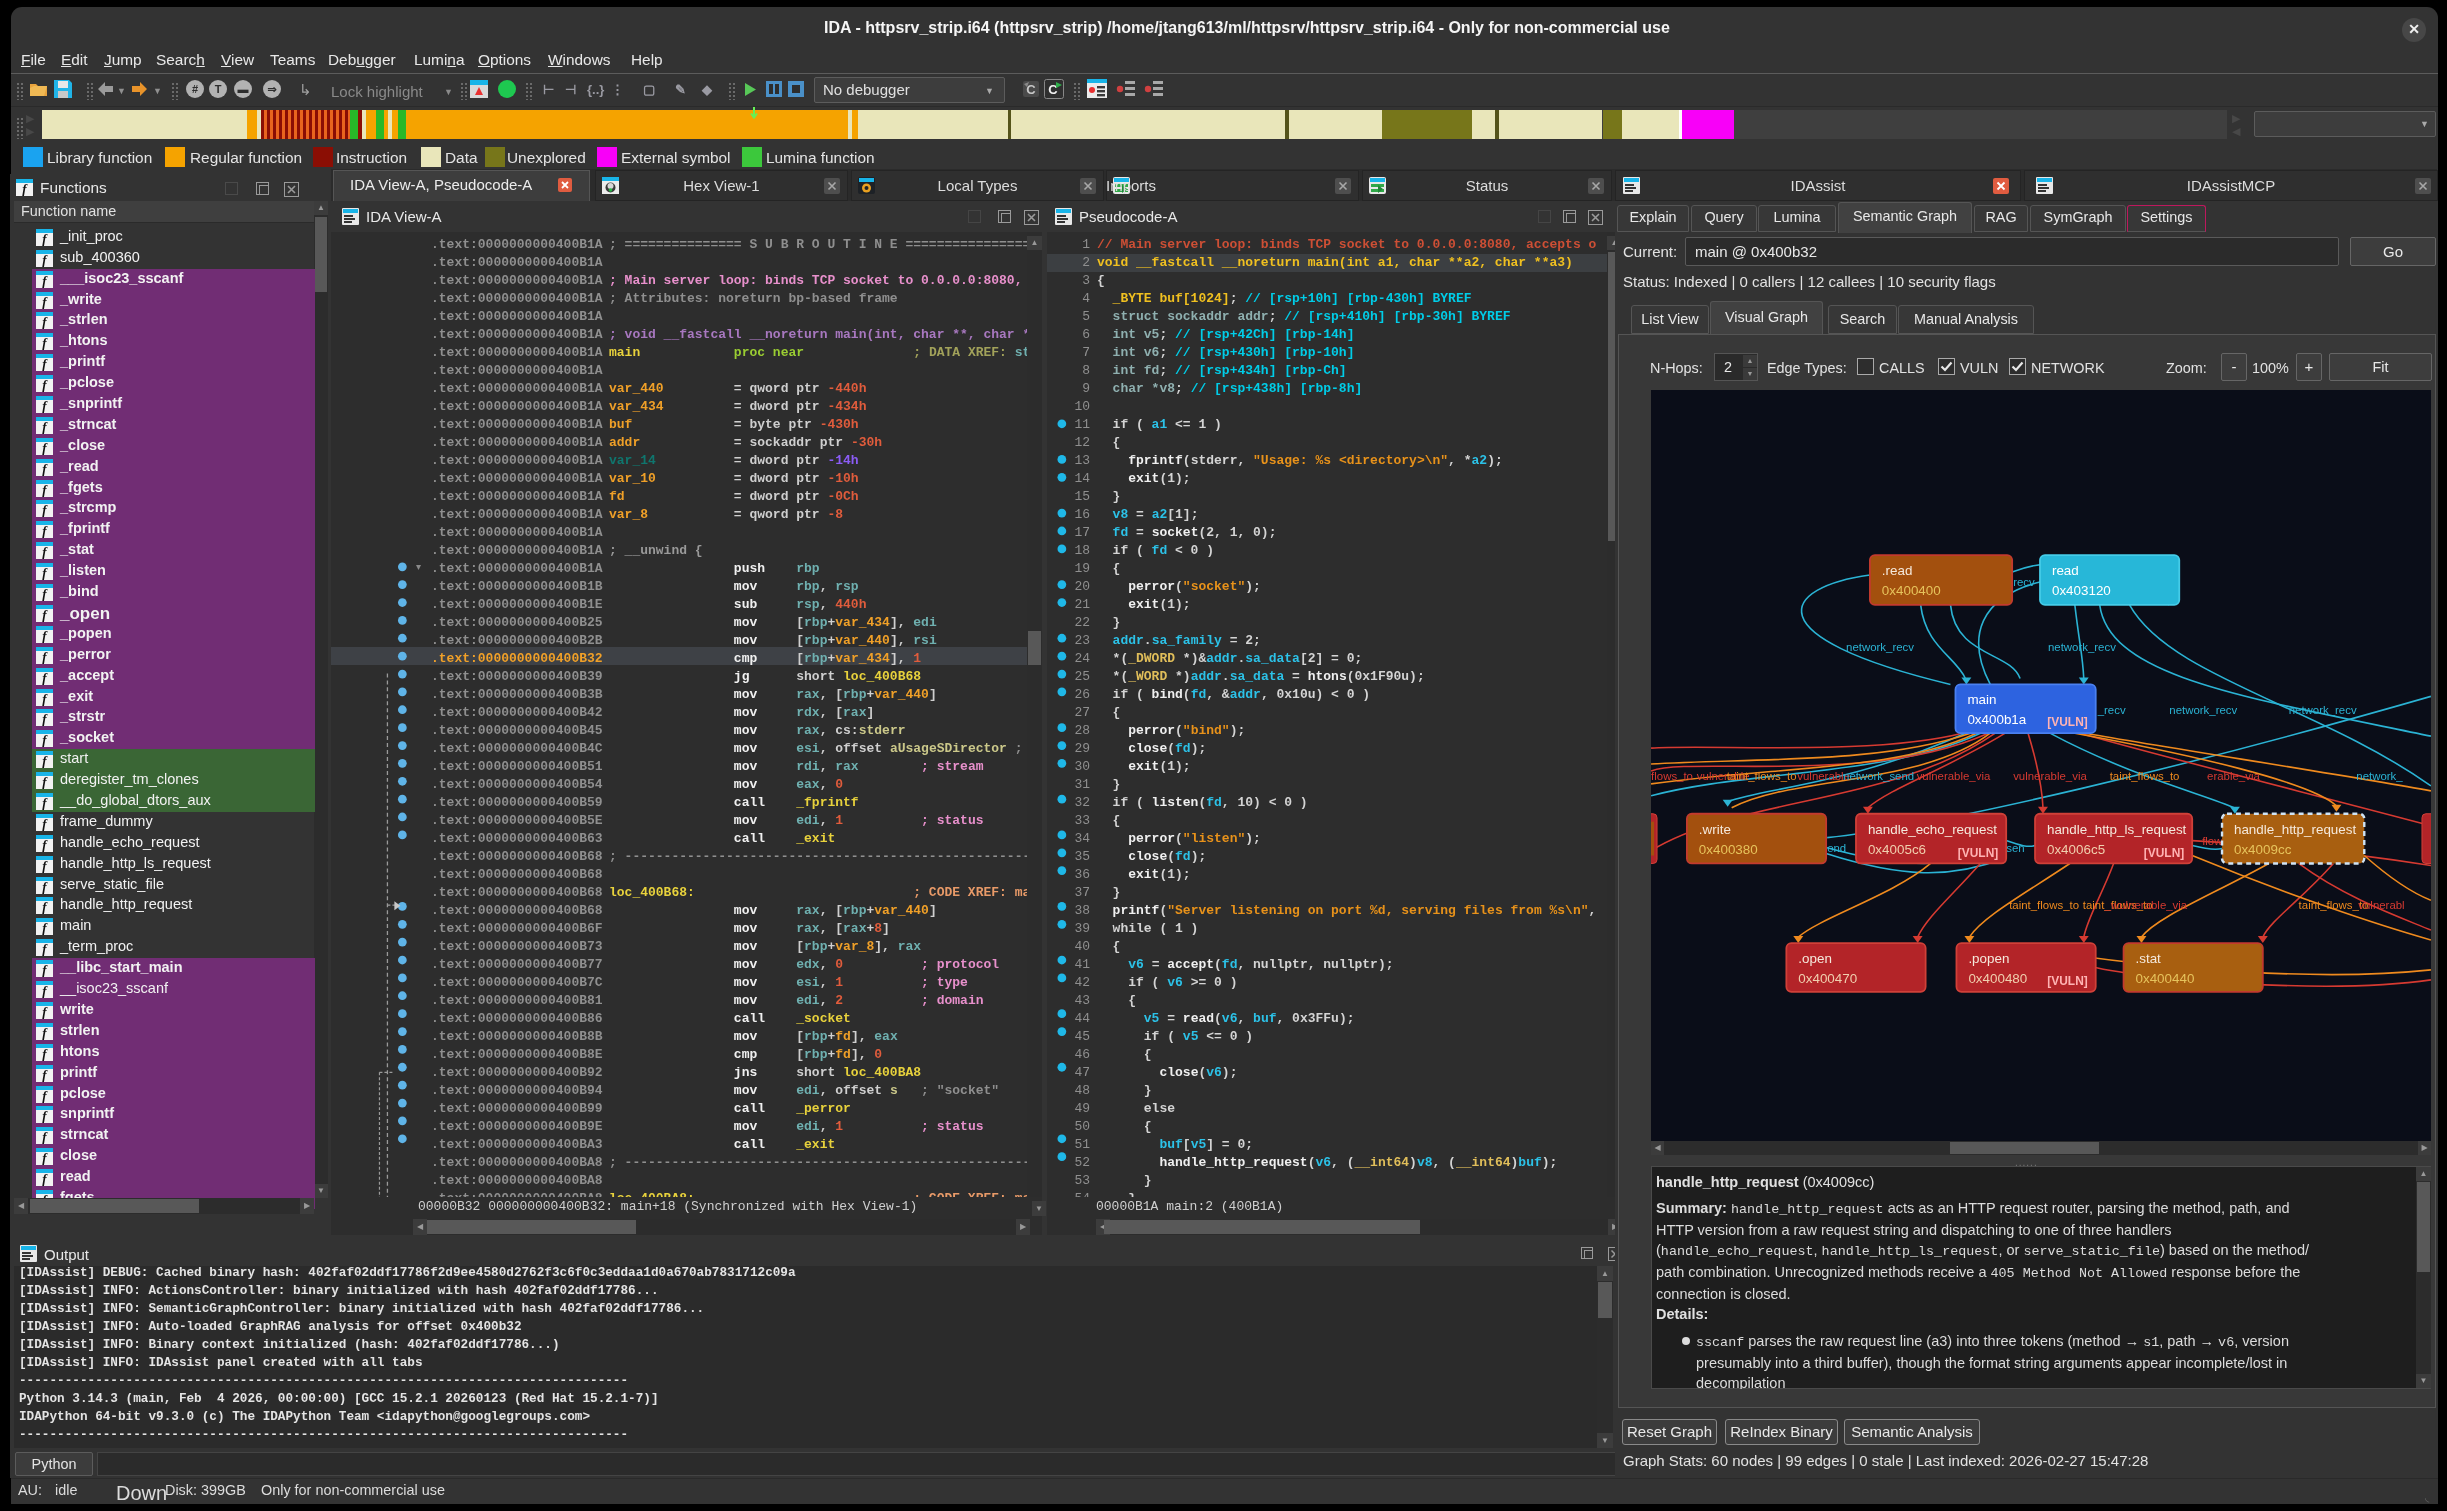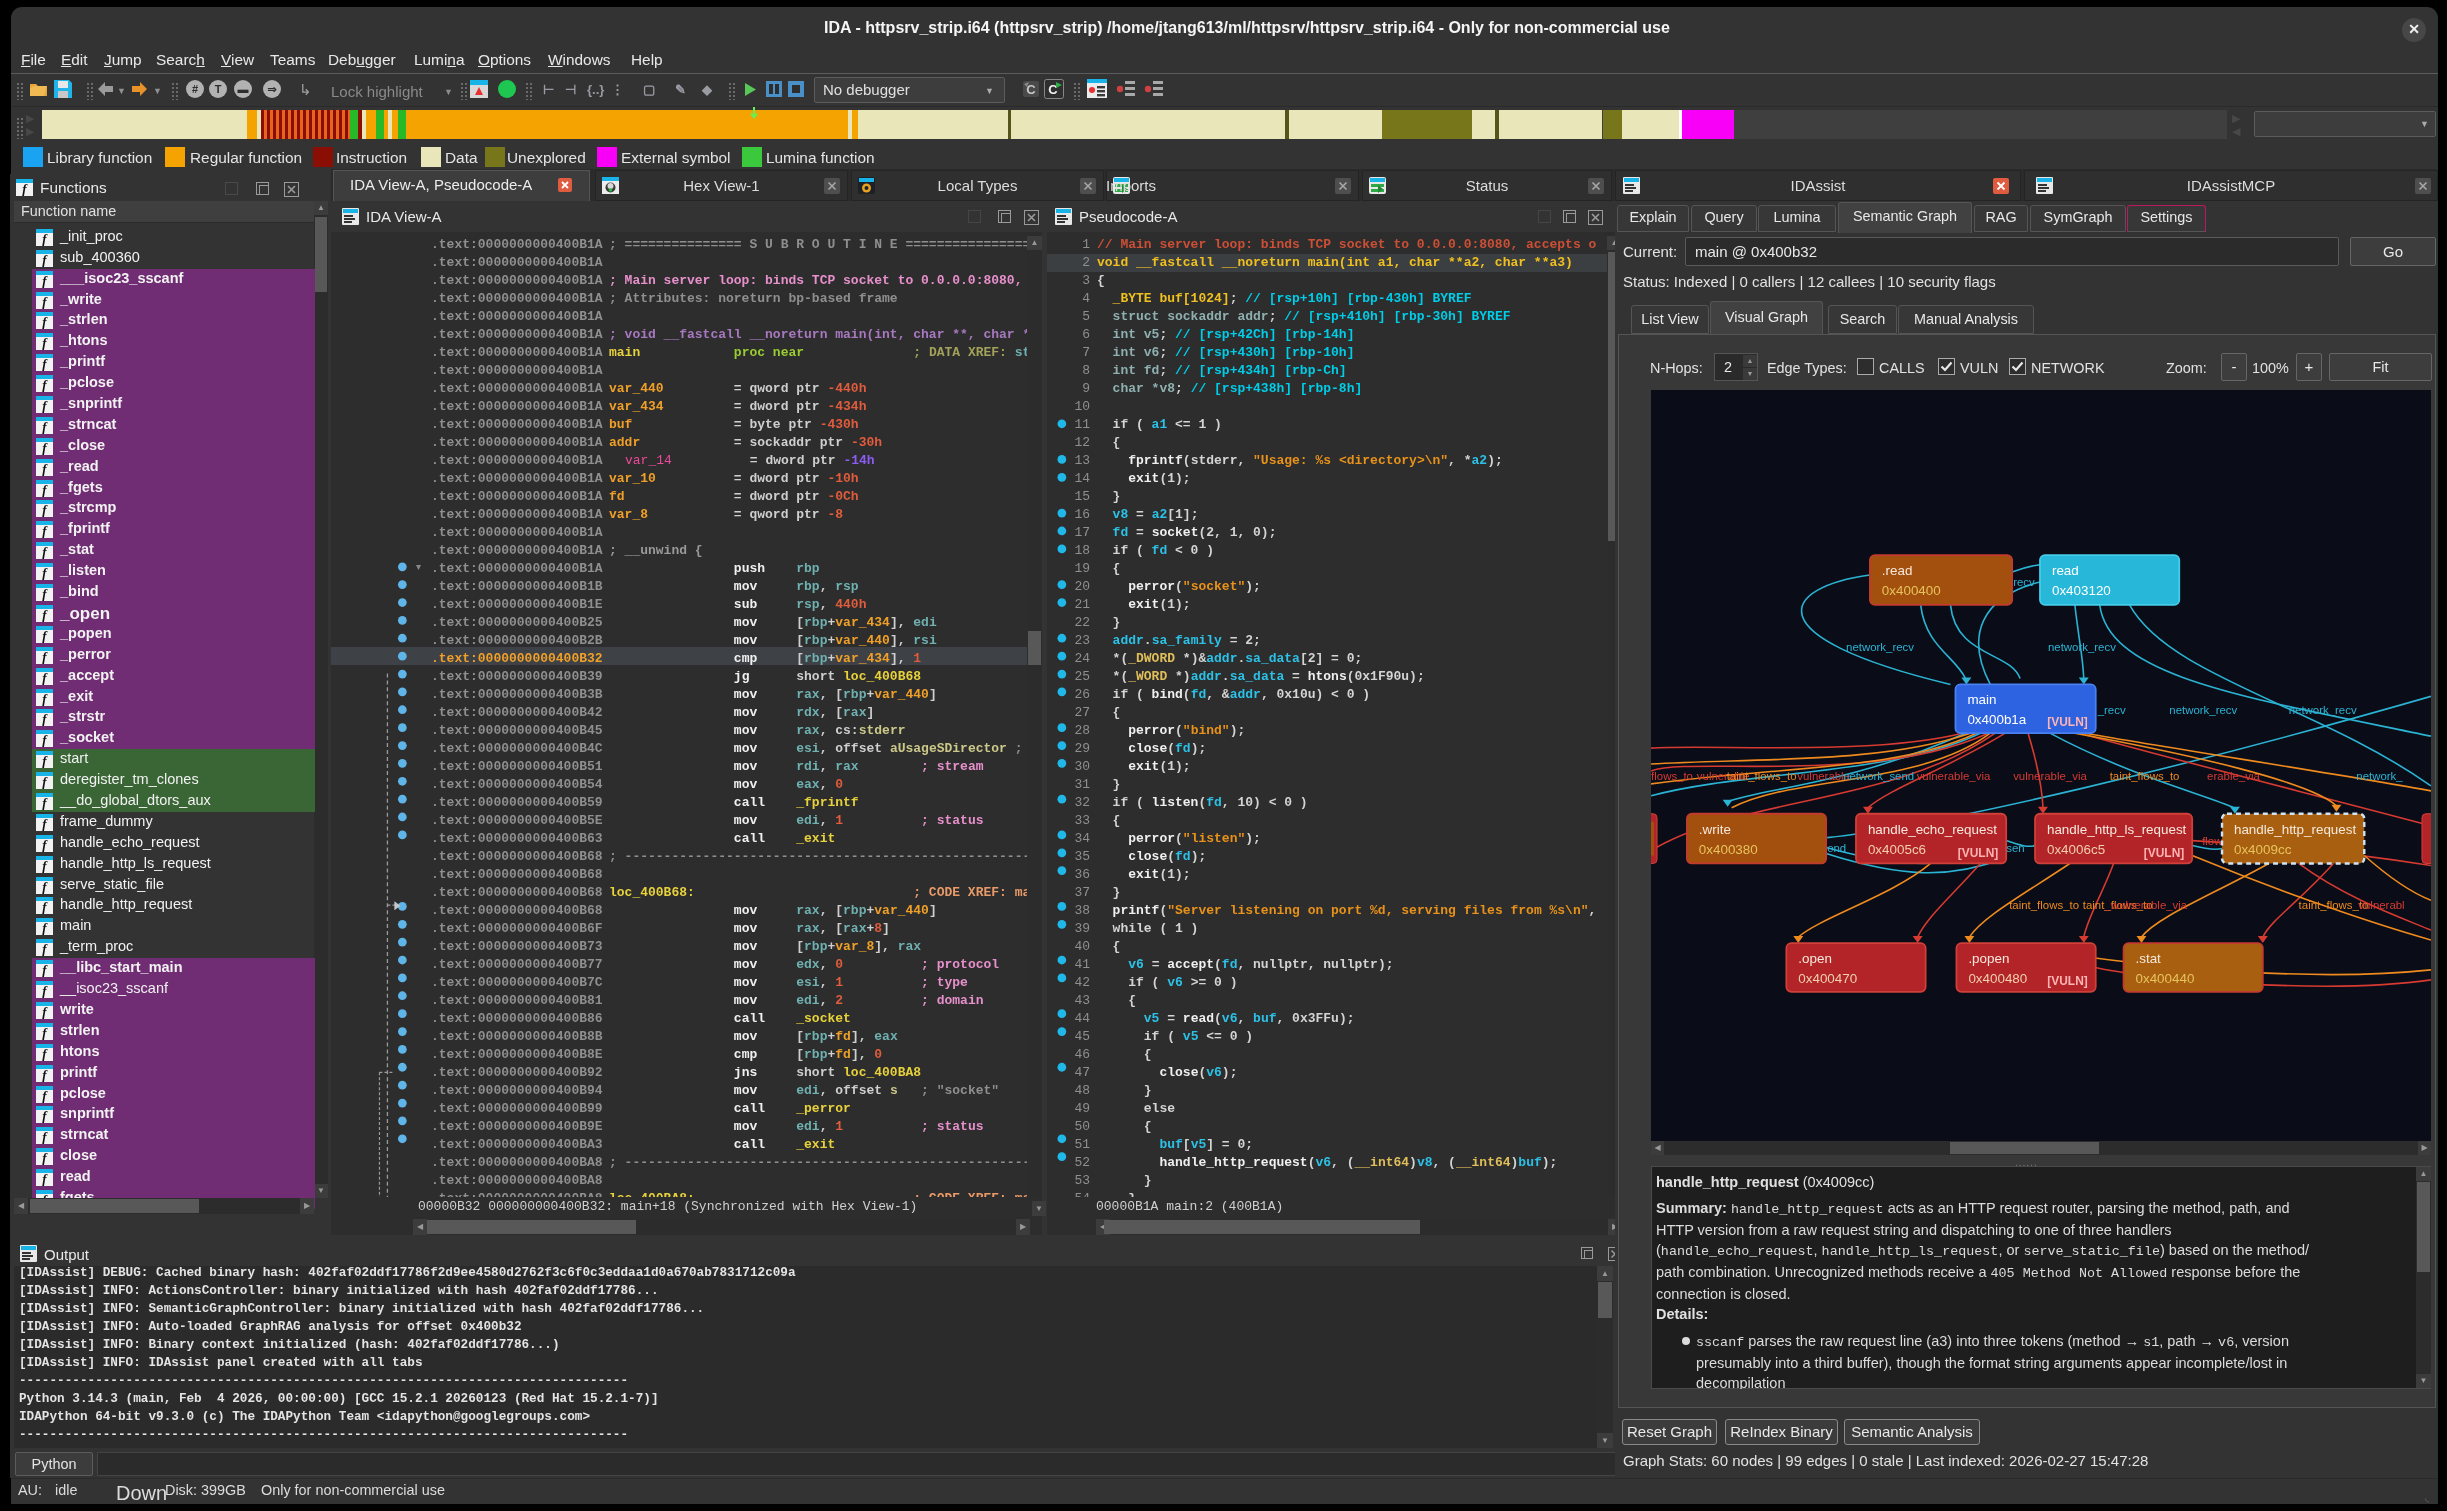--- a/index.html
+++ b/index.html
@@ -501,21 +501,21 @@
 <span style="color:#e890cc;font-weight:bold;">; Main server loop: binds TCP socket to 0.0.0.0:8080, accepts con</span>
 <span style="color:#8f8f8f;font-weight:bold;">; Attributes: noreturn bp-based frame</span>
 
 <span style="color:#a878c0;font-weight:bold;">; void __fastcall __noreturn main(int, char **, char **</span>
 <span style="color:#e8d23c;font-weight:bold;">main</span><span style="color:#cfcfcf;font-weight:bold;">            </span><span style="color:#9acd32;font-weight:bold;">proc near</span><span style="color:#cfcfcf;font-weight:bold;">              </span><span style="color:#a2a25a;font-weight:bold;">; DATA XREF: </span><span style="color:#6fb0b0;font-weight:bold;">st</span>
 
 <span style="color:#f0a028;font-weight:bold;">var_440</span><span style="color:#cfcfcf;font-weight:bold;">         </span><span style="color:#cfcfcf;font-weight:bold;">= qword ptr </span><span style="color:#e05c3c;font-weight:bold;">-440h</span>
 <span style="color:#f0a028;font-weight:bold;">var_434</span><span style="color:#cfcfcf;font-weight:bold;">         </span><span style="color:#cfcfcf;font-weight:bold;">= dword ptr </span><span style="color:#e05c3c;font-weight:bold;">-434h</span>
 <span style="color:#f0a028;font-weight:bold;">buf</span><span style="color:#cfcfcf;font-weight:bold;">             </span><span style="color:#cfcfcf;font-weight:bold;">= byte ptr </span><span style="color:#e05c3c;font-weight:bold;">-430h</span>
 <span style="color:#f0a028;font-weight:bold;">addr</span><span style="color:#cfcfcf;font-weight:bold;">            </span><span style="color:#cfcfcf;font-weight:bold;">= sockaddr ptr </span><span style="color:#e05c3c;font-weight:bold;">-30h</span>
-<span style="color:#ec4899;font-weight:normal;margin-left:16px;">var_14</span><span style="color:#cfcfcf;font-weight:bold;">          </span><span style="color:#cfcfcf;font-weight:bold;">= dword ptr </span><span style="color:#8b5cf6;font-weight:bold;text-align:center;">-14h</span>
+<span style="color:#0f766e;font-weight:bold;">var_14</span><span style="color:#cfcfcf;font-weight:bold;">          </span><span style="color:#cfcfcf;font-weight:bold;">= dword ptr </span><span style="color:#8b5cf6;font-weight:bold;text-align:center;">-14h</span>
 <span style="color:#f0a028;font-weight:bold;">var_10</span><span style="color:#cfcfcf;font-weight:bold;">          </span><span style="color:#cfcfcf;font-weight:bold;">= dword ptr </span><span style="color:#e05c3c;font-weight:bold;">-10h</span>
 <span style="color:#f0a028;font-weight:bold;">fd</span><span style="color:#cfcfcf;font-weight:bold;">              </span><span style="color:#cfcfcf;font-weight:bold;">= dword ptr </span><span style="color:#e05c3c;font-weight:bold;">-0Ch</span>
 <span style="color:#f0a028;font-weight:bold;">var_8</span><span style="color:#cfcfcf;font-weight:bold;">           </span><span style="color:#cfcfcf;font-weight:bold;">= qword ptr </span><span style="color:#e05c3c;font-weight:bold;">-8</span>
 
 <span style="color:#9a9a9a;font-weight:bold;">; __unwind {</span>
 <span style="color:#cfcfcf;font-weight:bold;">                </span><span style="color:#f0f0f0;font-weight:bold;">push</span><span style="color:#cfcfcf;font-weight:bold;">    </span><span style="color:#6fb0b0;font-weight:bold;">rbp</span>
 <span style="color:#cfcfcf;font-weight:bold;">                </span><span style="color:#f0f0f0;font-weight:bold;">mov</span><span style="color:#cfcfcf;font-weight:bold;">     </span><span style="color:#6fb0b0;font-weight:bold;">rbp</span><span style="color:#cfcfcf;font-weight:bold;">, </span><span style="color:#6fb0b0;font-weight:bold;">rsp</span>
 <span style="color:#cfcfcf;font-weight:bold;">                </span><span style="color:#f0f0f0;font-weight:bold;">sub</span><span style="color:#cfcfcf;font-weight:bold;">     </span><span style="color:#6fb0b0;font-weight:bold;">rsp</span><span style="color:#cfcfcf;font-weight:bold;">, </span><span style="color:#e05c3c;font-weight:bold;">440h</span>
 <span style="color:#cfcfcf;font-weight:bold;">                </span><span style="color:#f0f0f0;font-weight:bold;">mov</span><span style="color:#cfcfcf;font-weight:bold;">     </span><span style="color:#cfcfcf;font-weight:bold;">[</span><span style="color:#6fb0b0;font-weight:bold;">rbp</span><span style="color:#cfcfcf;font-weight:bold;">+</span><span style="color:#f0a028;font-weight:bold;">var_434</span><span style="color:#cfcfcf;font-weight:bold;">], </span><span style="color:#6fb0b0;font-weight:bold;">edi</span>
 <span style="color:#cfcfcf;font-weight:bold;">                </span><span style="color:#f0f0f0;font-weight:bold;">mov</span><span style="color:#cfcfcf;font-weight:bold;">     </span><span style="color:#cfcfcf;font-weight:bold;">[</span><span style="color:#6fb0b0;font-weight:bold;">rbp</span><span style="color:#cfcfcf;font-weight:bold;">+</span><span style="color:#f0a028;font-weight:bold;">var_440</span><span style="color:#cfcfcf;font-weight:bold;">], </span><span style="color:#6fb0b0;font-weight:bold;">rsi</span>

